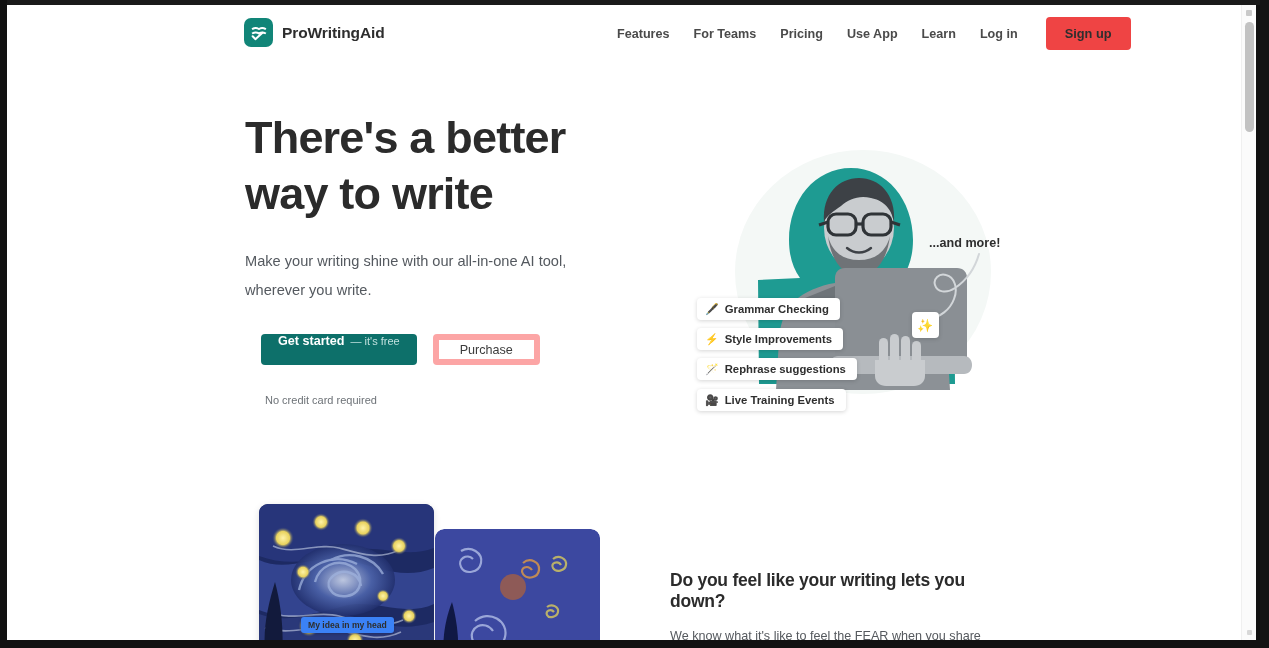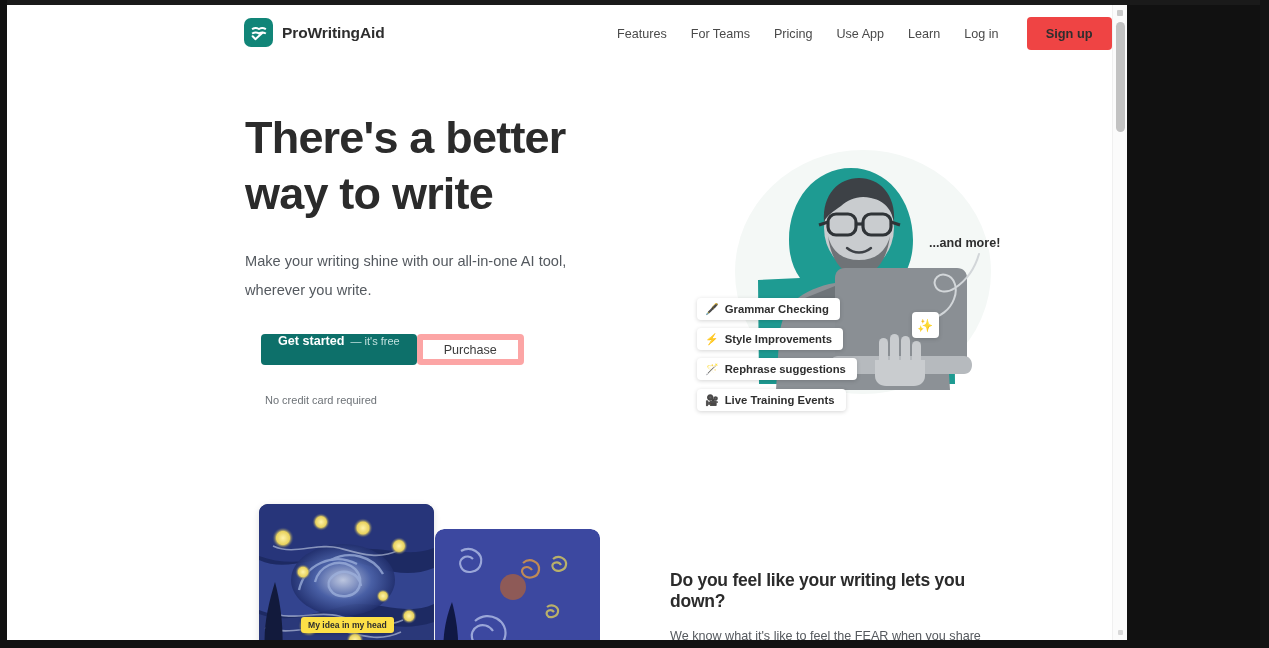--- a/index.html
+++ b/index.html
@@ -41,21 +41,21 @@
     position: absolute;
     right: 0; top: 0;
     width: 9px; height: 648px;
     background: #141414;
   }
 
   
   #viewport {
     position: absolute;
     left: 7px; top: 5px;
-    width: 1120px;
+    width: 1249px;
     height: 635px;
     background: #ffffff;
     overflow: hidden;
   }
 
   
   #scrollbar-track {
     position: absolute;
     right: 0; top: 0;
     width: 15px; height: 635px;
@@ -129,20 +129,21 @@
     display: flex;
     align-items: center;
     gap: 0;
   }
   .nav-link {
     font-size: 12.6px;
     color: #4a4a4a;
     text-decoration: none;
     padding: 9px 12px;
     white-space: nowrap;
+    font-weight: bold;
   }
   #signup-button {
     margin-left: 16px;
     background: #ef4444;
     color: #2e2e2e;
     font-size: 12.8px;
     font-weight: bold;
     border: none;
     border-radius: 4px;
     padding: 9px 19px;
@@ -173,20 +174,21 @@
     margin-top: 25px;
     font-size: 14.6px;
     line-height: 29px;
     color: #54595f;
     width: 325px;
   }
   #hero-actions {
     margin-top: 29px;
     display: flex;
     align-items: center;
+    gap: 16px;
     padding-left: 16px;
   }
   #get-started-button {
     background: #0d706a;
     border: none;
     border-radius: 4px;
     padding: 0 17px;
     height: 31px;
     display: flex;
     align-items: baseline;
@@ -283,21 +285,21 @@
     position: absolute;
     left: 252px; top: 42px;
     width: 175px; height: 160px;
     border-radius: 9px;
     overflow: hidden;
     box-shadow: 0 2px 7px rgba(0,0,0,0.13);
   }
   #starry-night-caption {
     position: absolute;
     left: 42px; top: 113px;
-    background: #fde047;
+    background: #3b82f6;
     border-radius: 3px;
     padding: 3px 7px;
     font-size: 8.6px;
     color: #2e2e2e;
     font-weight: 600;
     white-space: nowrap;
     box-shadow: 0 1px 3px rgba(0,0,0,0.2);
   }
   #flat-art-card {
     position: absolute;

